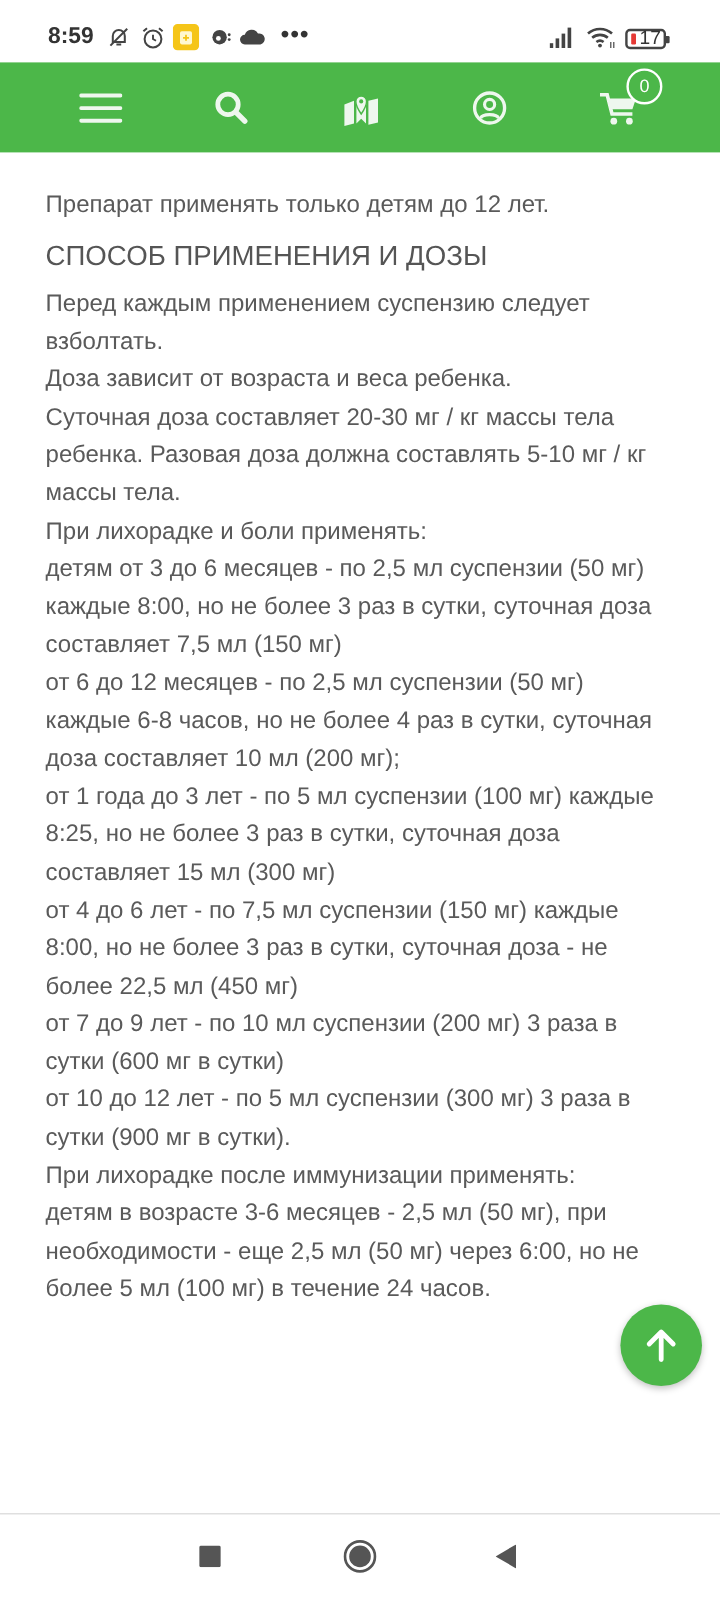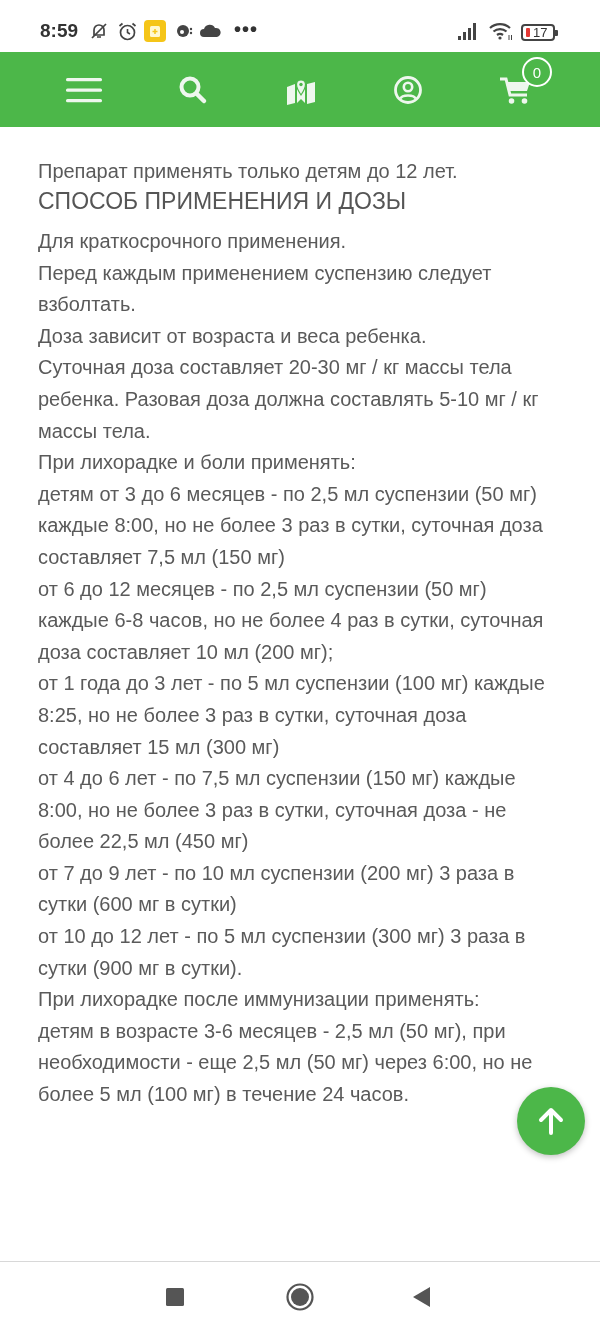--- a/index.html
+++ b/index.html
@@ -4,33 +4,33 @@
 <style>
   * { box-sizing: border-box; margin: 0; padding: 0; }
   html, body { width: 600px; height: 1332px; overflow: hidden; background: #ffffff; }
   body { font-family: "Liberation Sans", "DejaVu Sans", sans-serif; position: relative; }
 
   
   .status-bar { position: absolute; top: 0; left: 0; width: 600px; height: 52px; background: #ffffff; }
   .sb-time { position: absolute; left: 40px; top: 20px; font-size: 19px; font-weight: bold; color: #333; }
   .sb-icon { position: absolute; top: 20px; height: 22px; display: flex; align-items: center; justify-content: center; }
   .sb-dots { position: absolute; left: 234px; top: 18px; font-size: 20px; font-weight: bold; color: #333; letter-spacing: 1px; }
-  .battery { position: absolute; left: 521px; top: 24px; width: 34px; height: 17px; border: 2px solid #444; border-radius: 4px; font-size: 13px; color: #333; display: flex; align-items: center; padding-left: 3px; }
+  .battery { position: absolute; left: 521px; top: 24px; width: 34px; height: 17px; border: 2px solid #444; border-radius: 4px; font-size: 16px; color: #333; display: flex; align-items: center; padding-left: 3px; }
   .battery .lvl { width: 4px; height: 9px; background: #e53935; margin-right: 3px; border-radius: 1px; }
   .battery:after { content: ""; position: absolute; right: -5px; top: 4px; width: 3px; height: 6px; background: #444; border-radius: 0 1px 1px 0; }
 
   
   .header { position: absolute; top: 52px; left: 0; width: 600px; height: 75px; background: #4cb749; }
   .hdr-btn { position: absolute; top: 16px; width: 44px; height: 44px; display: flex; align-items: center; justify-content: center; cursor: pointer; }
   .cart-badge { position: absolute; left: 522px; top: 57px; width: 30px; height: 30px; border: 2.5px solid #ffffff; border-radius: 50%; color: #ffffff; font-size: 15px; display: flex; align-items: center; justify-content: center; background: #4cb749; }
 
   
   .content { position: absolute; top: 142px; left: 0; width: 600px; height: 1134px; overflow: hidden; padding: 14px 38px 0 38px; color: #5a5a5a; }
   .intro { font-size: 20px; line-height: 30px; }
-  .section-title { font-size: 23px; line-height: 30px; margin-top: 0px; margin-bottom: 10px; color: #555; }
+  .section-title { font-size: 23px; line-height: 30px; margin-top: 12px; margin-bottom: 10px; color: #555; }
   .para { font-size: 20px; line-height: 31.6px; }
 
   
   .scroll-top { position: absolute; left: 517px; top: 1087px; width: 68px; height: 68px; border-radius: 50%; background: #4cb749; box-shadow: 0 2px 6px rgba(0,0,0,0.25); display: flex; align-items: center; justify-content: center; cursor: pointer; }
 
   
   .nav-bar { position: absolute; top: 1261px; left: 0; width: 600px; height: 71px; background: #ffffff; border-top: 1px solid #d8d8d8; }
   .nav-btn { position: absolute; top: 20px; width: 30px; height: 30px; display: flex; align-items: center; justify-content: center; cursor: pointer; }
 </style>
 </head>
@@ -132,21 +132,20 @@
         <circle cx="12.5" cy="27" r="2.8" fill="#eef7ee"></circle>
         <circle cx="25.5" cy="27" r="2.8" fill="#eef7ee"></circle>
       </svg>
   </div>
 </div>
 <div class="cart-badge">0</div>
 
 <div class="content">
   <div class="intro">Препарат применять только детям до 12 лет.</div>
   <div class="section-title">СПОСОБ ПРИМЕНЕНИЯ И ДОЗЫ</div>
-  <div class="para">Для краткосрочного применения.</div>
   <div class="para">Перед каждым применением суспензию следует взболтать.</div>
   <div class="para">Доза зависит от возраста и веса ребенка.</div>
   <div class="para">Суточная доза составляет 20-30 мг / кг массы тела ребенка. Разовая доза должна составлять 5-10 мг / кг массы тела.</div>
   <div class="para">При лихорадке и боли применять:</div>
   <div class="para">детям от 3 до 6 месяцев - по 2,5 мл суспензии (50 мг) каждые 8:00, но не более 3 раз в сутки, суточная доза составляет 7,5 мл (150 мг)</div>
   <div class="para">от 6 до 12 месяцев - по 2,5 мл суспензии (50 мг) каждые 6-8 часов, но не более 4 раз в сутки, суточная доза составляет 10 мл (200 мг);</div>
   <div class="para">от 1 года до 3 лет - по 5 мл суспензии (100 мг) каждые 8:25, но не более 3 раз в сутки, суточная доза составляет 15 мл (300 мг)</div>
   <div class="para">от 4 до 6 лет - по 7,5 мл суспензии (150 мг) каждые 8:00, но не более 3 раз в сутки, суточная доза - не более 22,5 мл (450 мг)</div>
   <div class="para">от 7 до 9 лет - по 10 мл суспензии (200 мг) 3 раза в сутки (600 мг в сутки)</div>
   <div class="para">от 10 до 12 лет - по 5 мл суспензии (300 мг) 3 раза в сутки (900 мг в сутки).</div>

